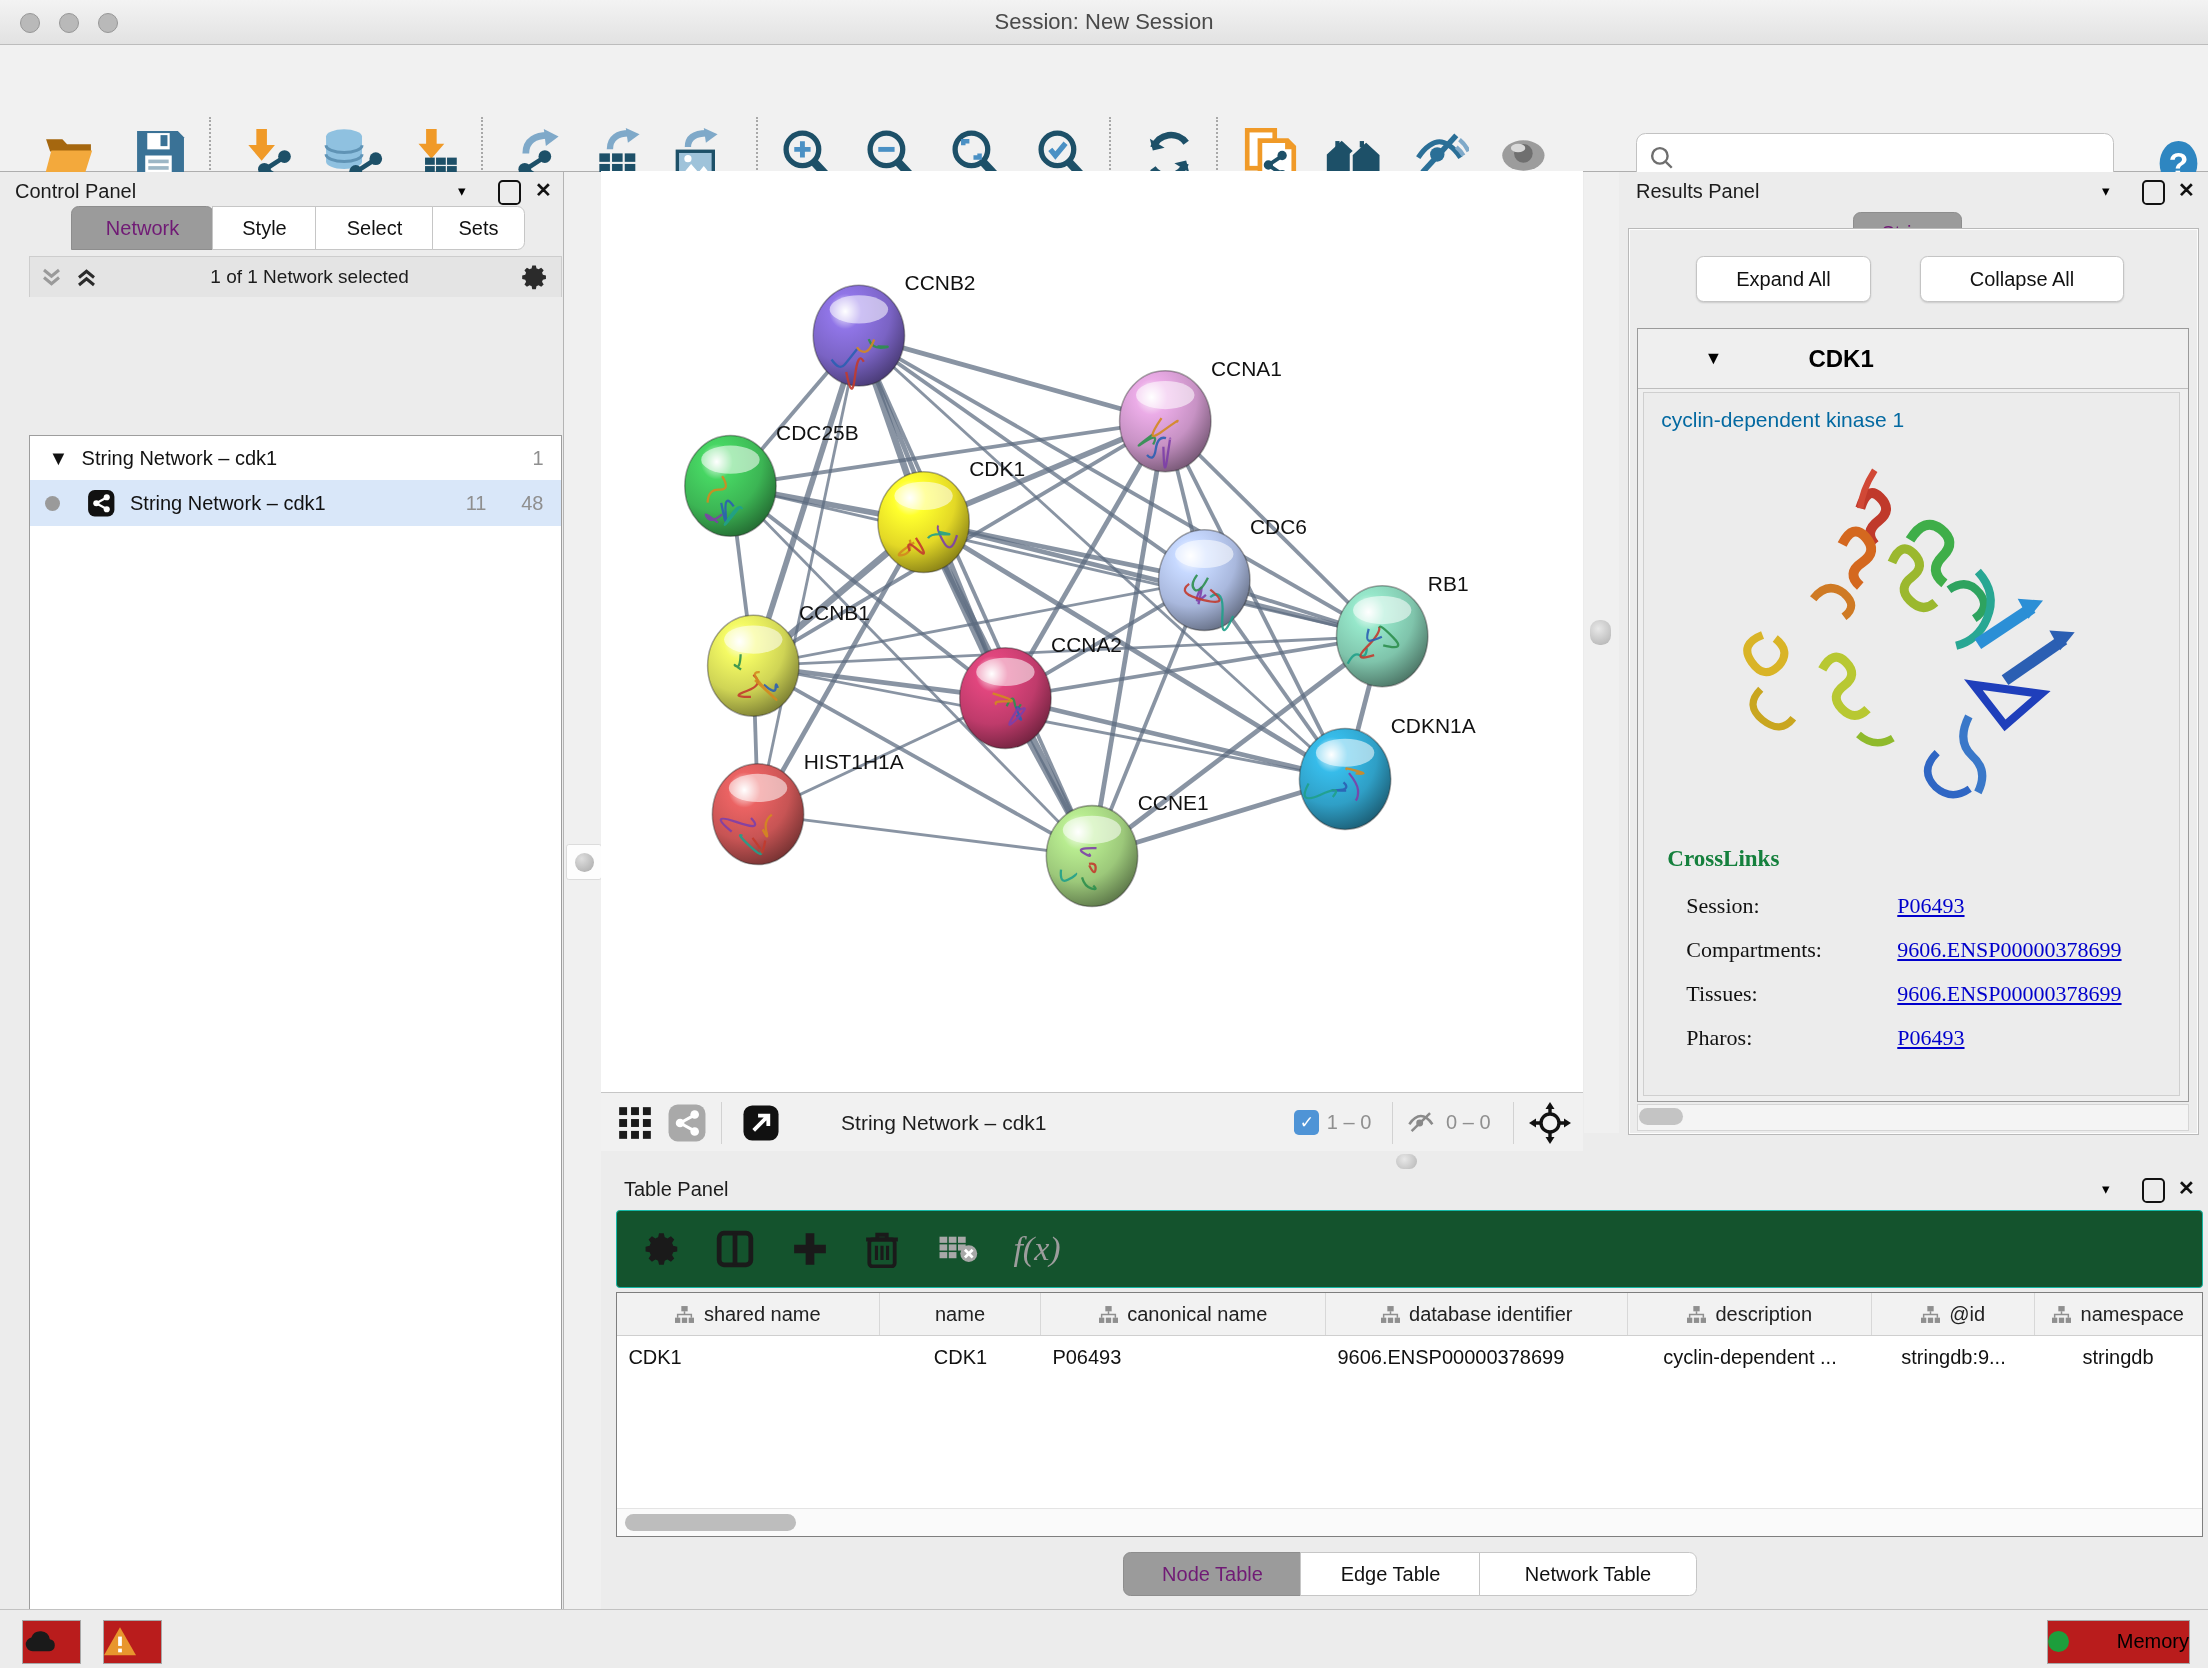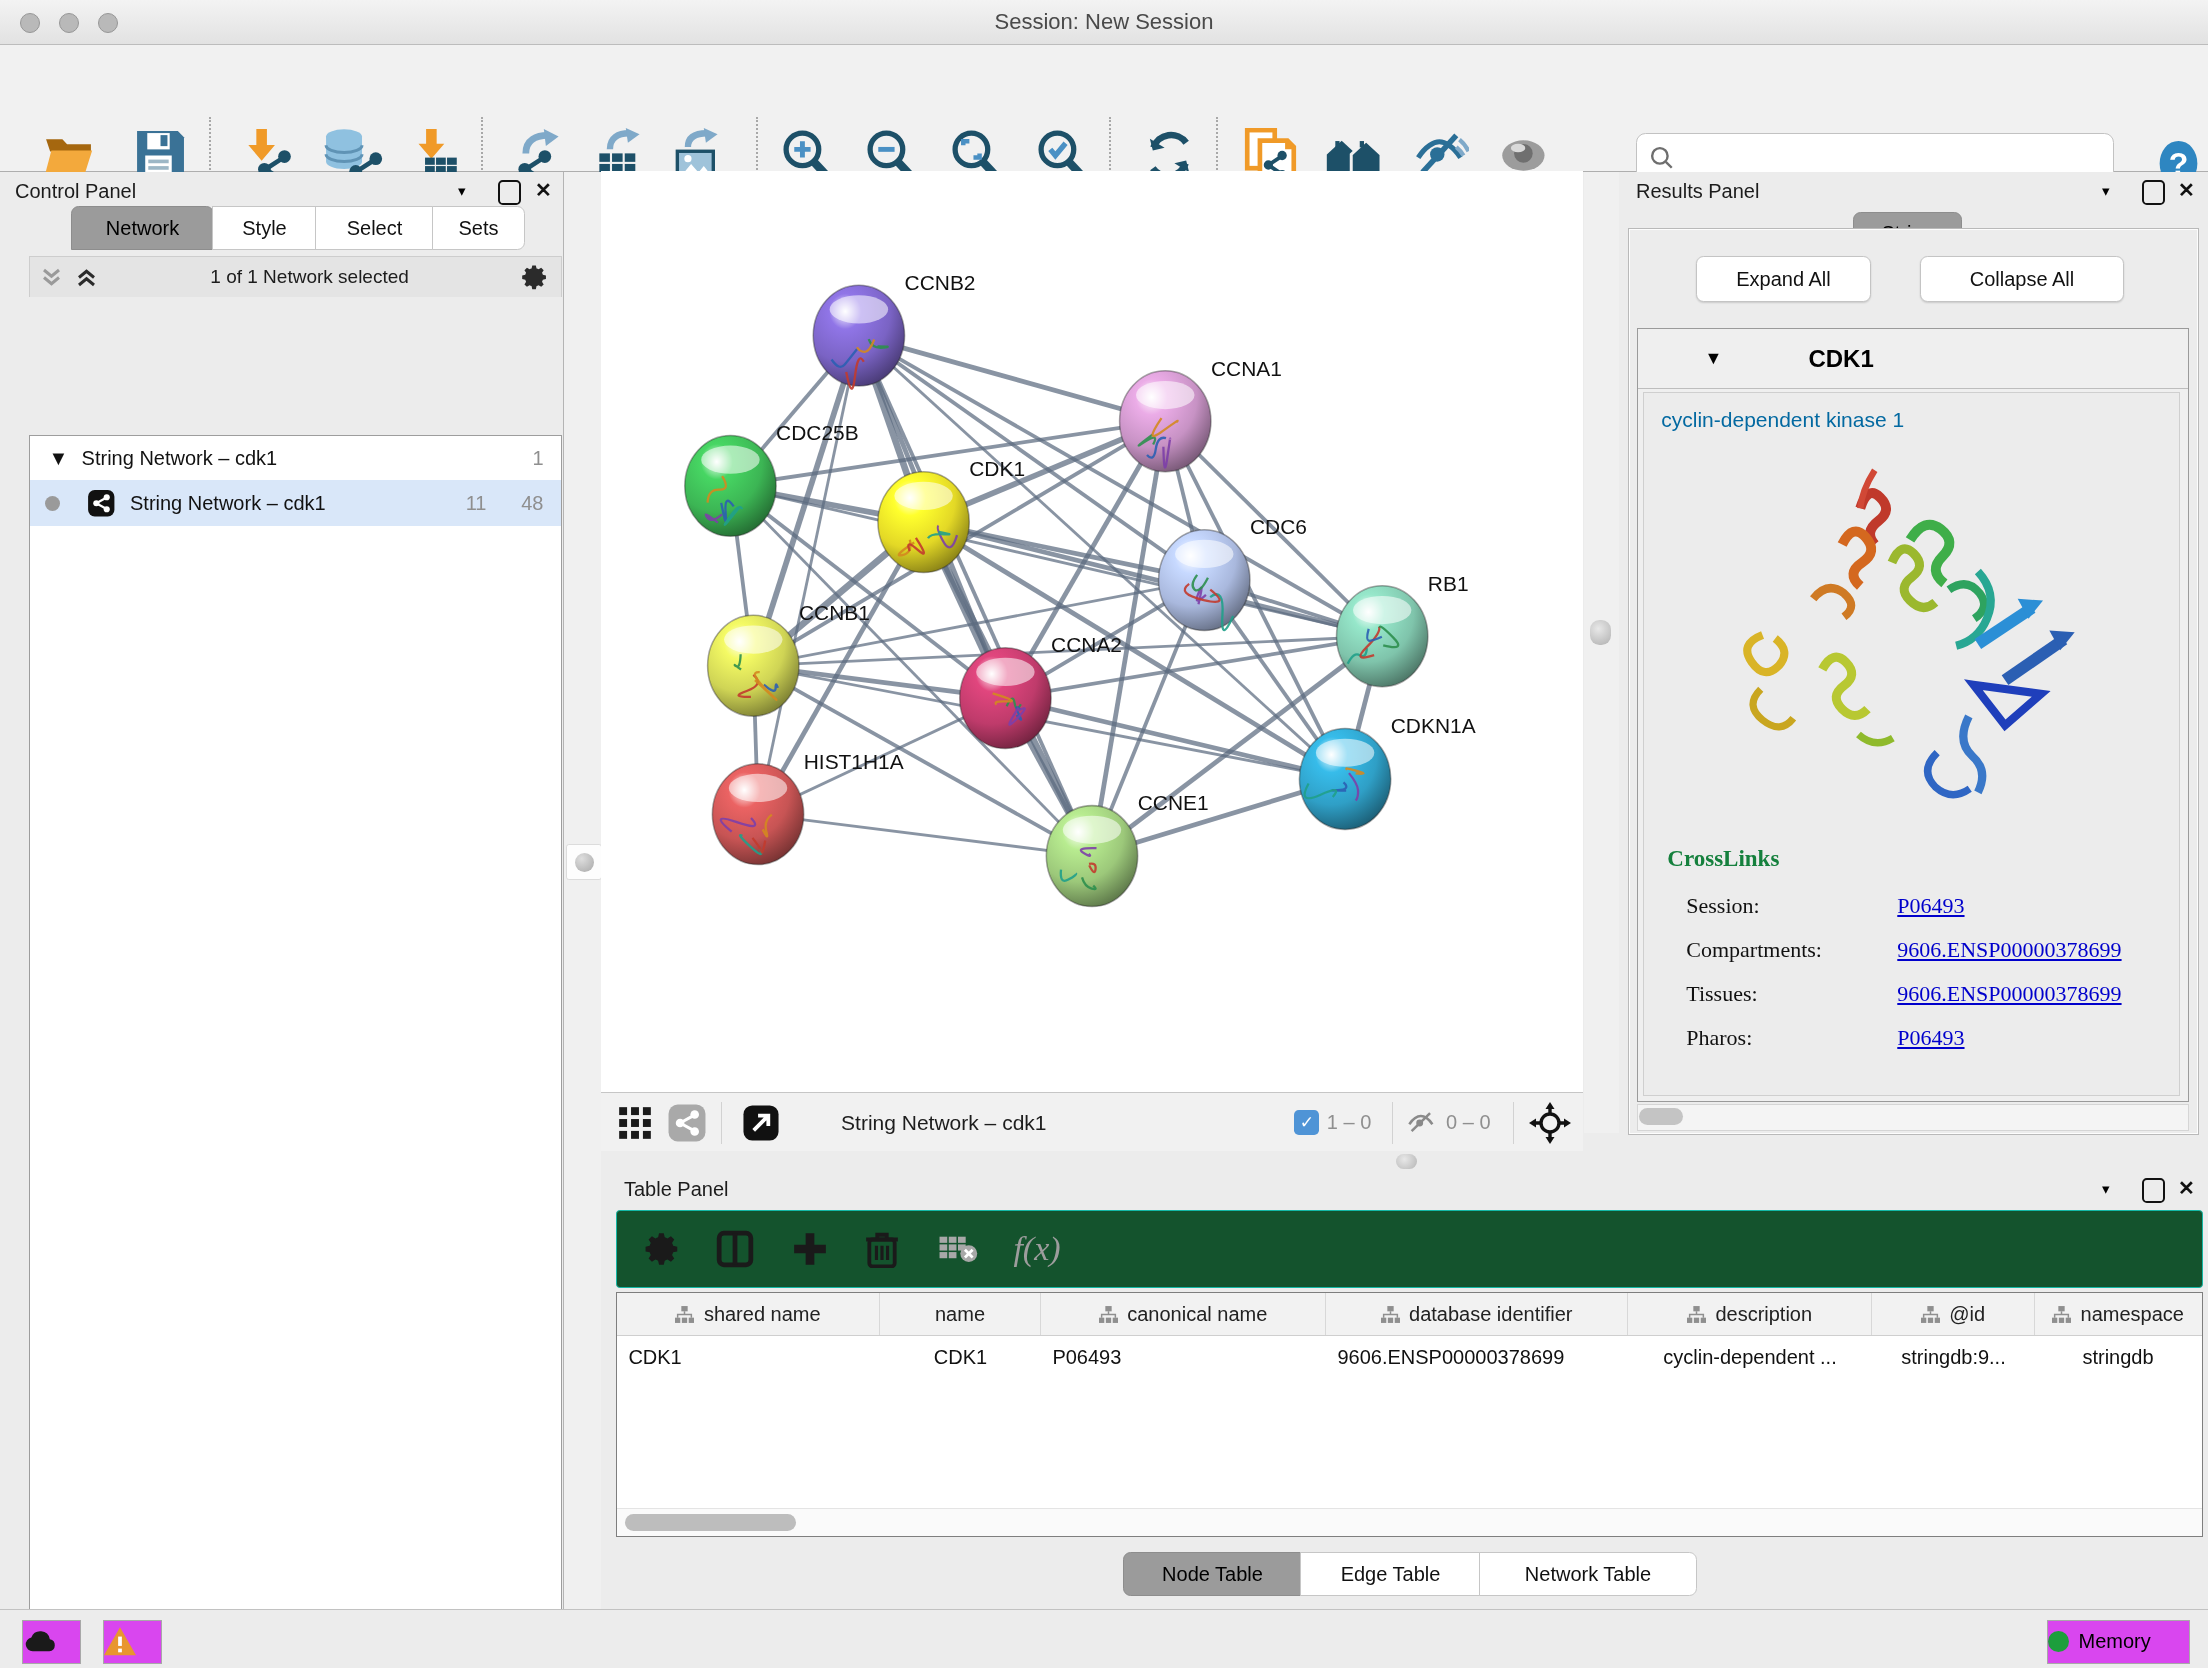--- a/index.html
+++ b/index.html
@@ -15,21 +15,21 @@
   .tbtn{position:absolute;top:80px;width:61px;height:61px;display:flex;align-items:center;justify-content:center;cursor:pointer;}
   .tsep{position:absolute;top:72px;height:76px;border-left:2.9px dotted #a8a8a8;}
   .searchbox{position:absolute;left:1636px;top:88px;width:476px;height:49px;background:#fff;border:1.9px solid #c2c2c2;border-radius:9.5px;display:flex;align-items:center;}
   .searchbox input{border:none;outline:none;flex:1;font-size:20px;height:38px;background:transparent;font-family:"Liberation Sans",sans-serif;}
   
   .phdr{font-size:20px;color:#1c1c1c;}
   .hctl{font-size:20px;color:#111;display:inline-block;}
   .sqbtn{display:inline-block;width:19px;height:21px;border:2.9px solid #111;border-radius:4.8px;}
   
   .tab{position:absolute;display:flex;align-items:center;justify-content:center;font-size:20px;color:#111;background:#fff;border:1px solid #c6c6c6;cursor:pointer;}
-  .tab.active{background:#9b9b9b;color:#000000;border-color:#8d8d8d;}
+  .tab.active{background:#9b9b9b;color:#701a75;border-color:#8d8d8d;}
   
   .treebox{position:absolute;left:28.5px;top:263px;width:531px;height:1308px;background:#fff;border:1.9px solid #9d9d9d;}
   .trow{position:relative;width:100%;height:44px;display:flex;align-items:center;font-size:20px;color:#121212;}
   .trow.sel{background:#d9e7f9;height:46px;}
   .gray{color:#8f8f8f;}
   
   .nbbar{left:601px;top:1092px;width:982px;height:59px;background:#f1f1f1;border-top:1px solid #c6c6c6;display:flex;align-items:center;}
   .vsep{width:0;height:42px;border-left:1.9px solid #d2d2d2;margin:0 13.3px;}
   
   .rbox{position:absolute;left:1628px;top:228px;width:569px;height:905px;background:#ececec;border:1.9px solid #b9b9b9;box-shadow:inset 0 0 0 1px #fdfdfd;}
@@ -41,21 +41,21 @@
   .tibtn{position:absolute;top:9.5px;width:57px;height:57px;display:flex;align-items:center;justify-content:center;cursor:pointer;}
   .tablebox{position:absolute;left:616px;top:1292px;width:1585px;height:243px;background:#fff;border:1.9px solid #7e7e7e;overflow:hidden;}
   .thead{display:flex;height:42px;background:#f2f2f2;border-bottom:1px solid #cfcfcf;}
   .th{display:flex;align-items:center;justify-content:center;gap:9.5px;font-size:20px;color:#222;border-right:1px solid #d8d8d8;box-sizing:border-box;overflow:hidden;white-space:nowrap;}
   .tdrow{display:flex;height:42px;background:#fff;}
   .td{display:flex;align-items:center;font-size:20px;color:#111;box-sizing:border-box;overflow:hidden;white-space:nowrap;padding:0 11.4px;}
   .scrolltrack{position:absolute;left:0;bottom:0;width:100%;height:27px;background:#fafafa;border-top:1px solid #e4e4e4;}
   .scrollthumb{position:absolute;left:7.6px;top:4.8px;width:171px;height:17px;background:#bdbdbd;border-radius:8.6px;cursor:grab;}
   
   .statusbar{left:0;top:1609px;width:2208px;height:59px;background:#ececec;border-top:1px solid #c2c2c2;}
-  .stbtn{position:absolute;top:9.5px;width:57px;height:42px;background:#d946ef;border:1.9px solid #a8a8a8;display:flex;align-items:center;justify-content:flex-start;cursor:pointer;}
+  .stbtn{position:absolute;top:9.5px;width:57px;height:42px;background:#b91c1c;border:1.9px solid #a8a8a8;display:flex;align-items:center;justify-content:space-between;cursor:pointer;}
   .handle{position:absolute;width:34px;height:34px;background:#fdfdfd;border:1px solid #dcdcdc;display:flex;align-items:center;justify-content:center;border-radius:2.9px;}
   .handle .dot{width:19px;height:19px;border-radius:50%;background:radial-gradient(circle at 35% 30%,#dedede,#a8a8a8);}
 </style>
 </head>
 <body>
 
 <div id="root">
 
   <div class="ab titlebar">
     <span class="tlight" style="left:20px"></span>

